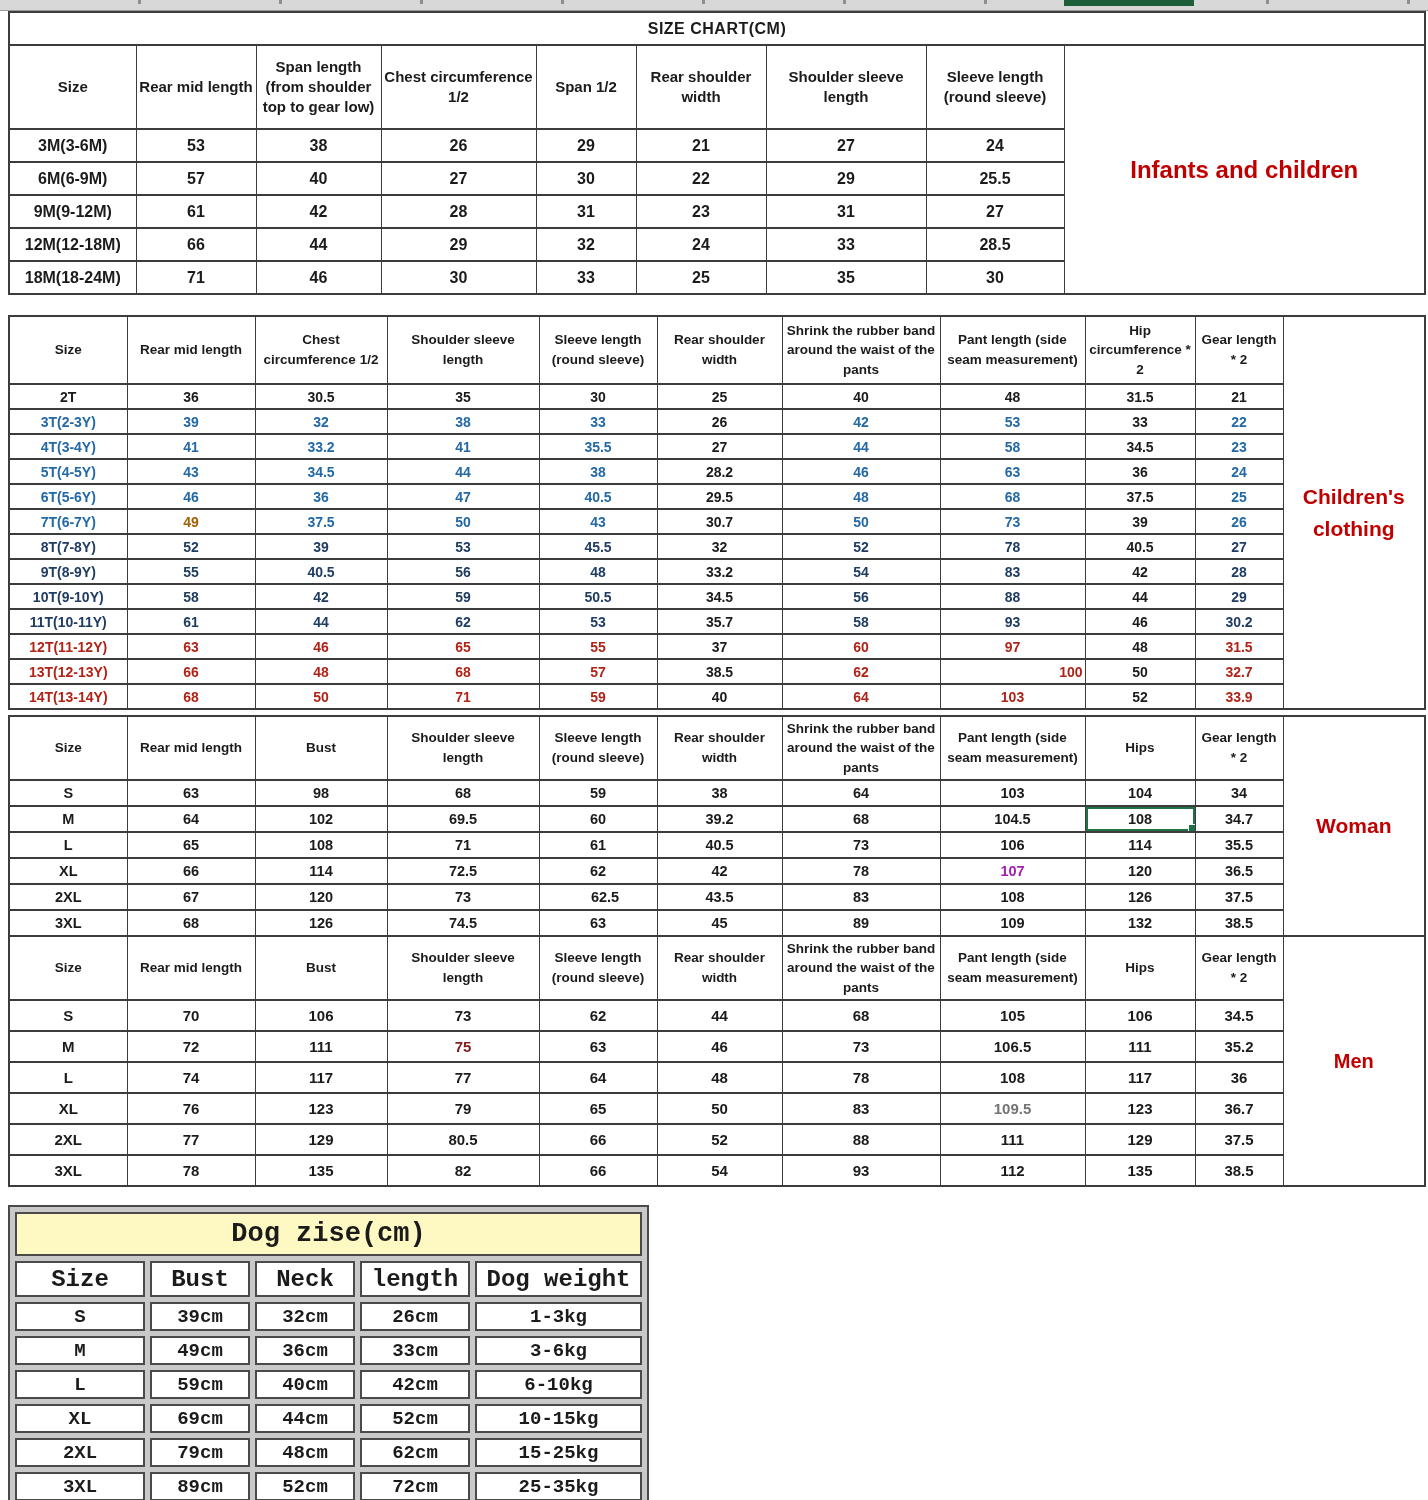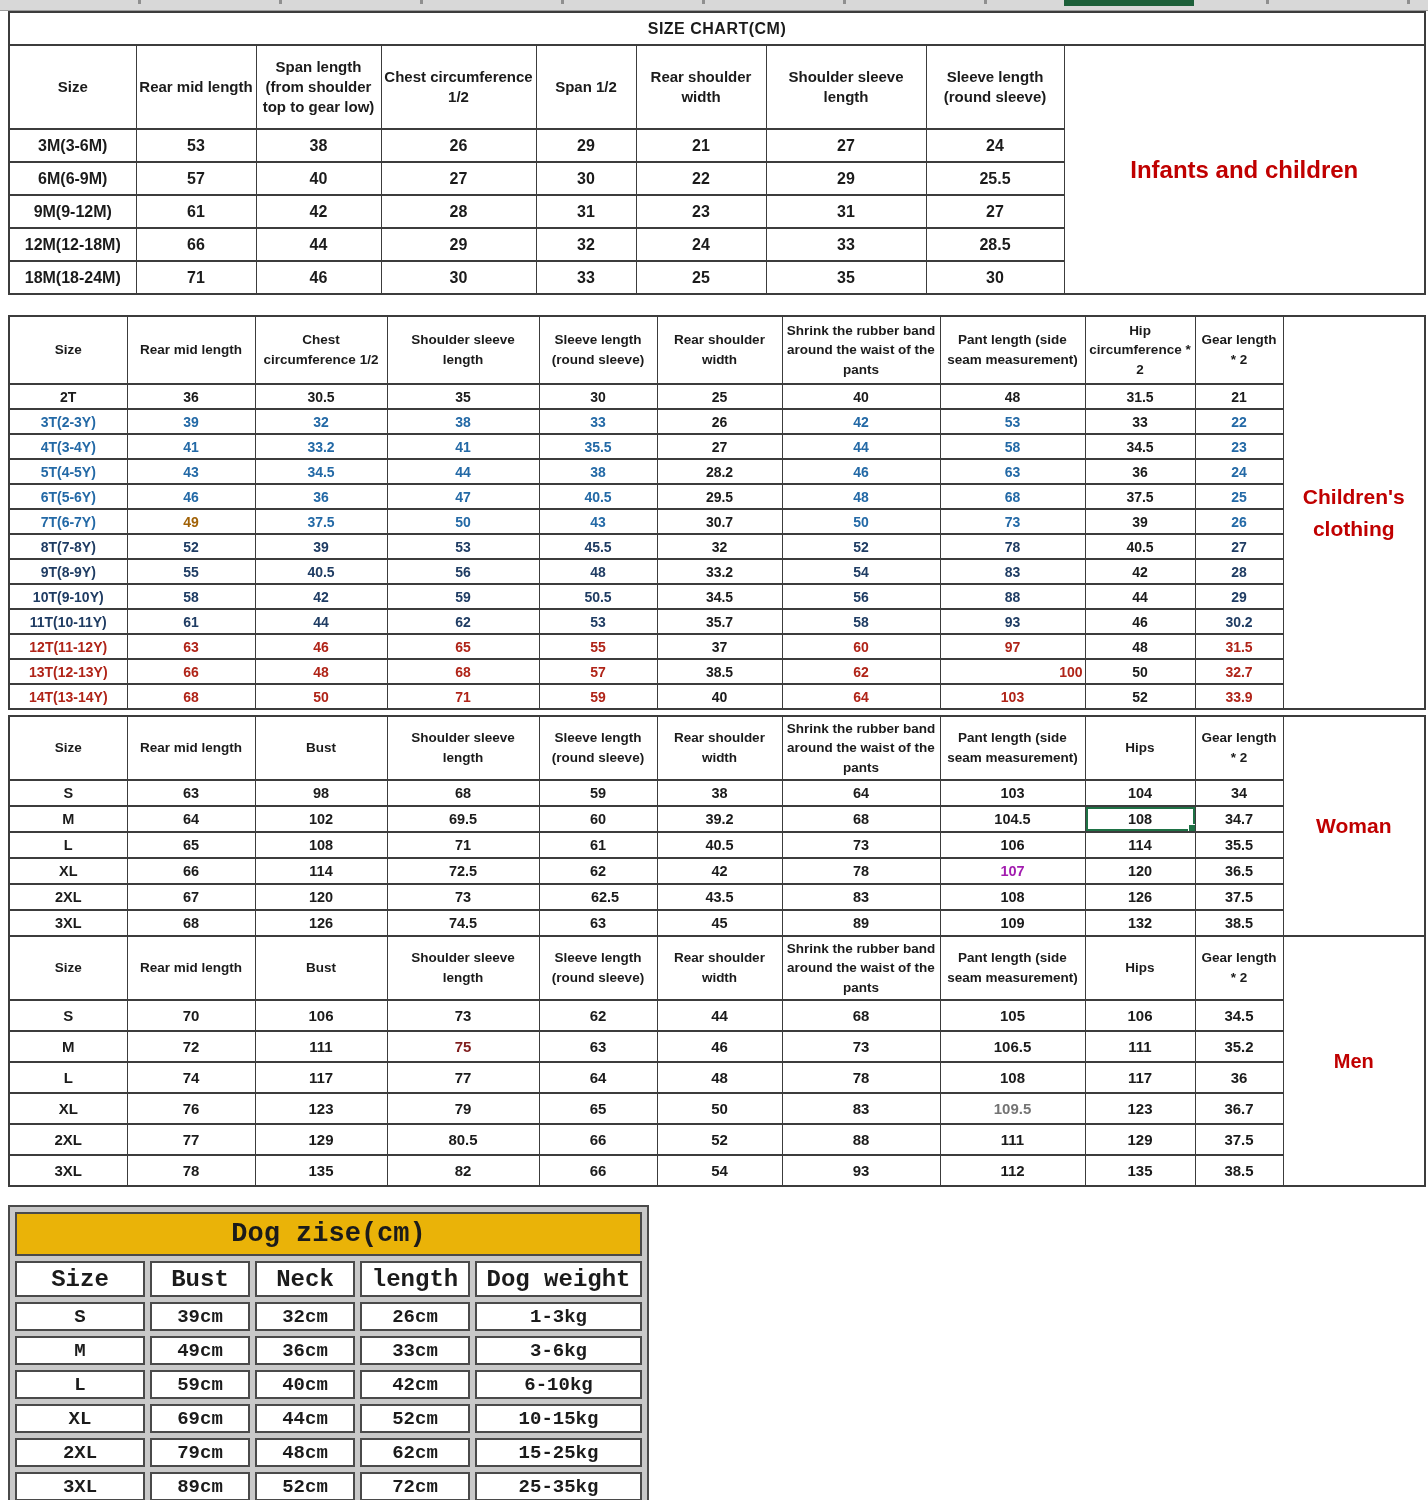--- a/index.html
+++ b/index.html
@@ -41,21 +41,21 @@
   td.sel{position:relative;box-shadow:inset 0 0 0 2px #1e7145;}
   td.sel::after{content:"";position:absolute;right:-2px;bottom:-2px;width:7px;height:7px;
     background:#1e7145;border:1px solid #ffffff;}
 
   
   table.dog{border-collapse:separate;border-spacing:5px;background:#c9c9c9;
     border:2px solid #4a4a4a;margin-left:8px;table-layout:fixed;}
   table.dog td, table.dog th{
     border:2px solid #4a4a4a;background:#ffffff;text-align:center;vertical-align:middle;
     font-family:"Liberation Mono",monospace;font-weight:bold;padding:0 2px;}
-  .dog .dtitle{background:#eab308;font-size:27px;height:40px;}
+  .dog .dtitle{background:#fef9c3;font-size:27px;height:40px;}
   .dog th{font-size:24px;height:32px;font-weight:bold;}
   .dog td{font-size:19px;height:25px;}
 </style>
 </head>
 <body>
 
 <div class="page">
 
   <div class="top-strip">
     <div class="green-seg" style="left:1064px;width:130px;"></div>

